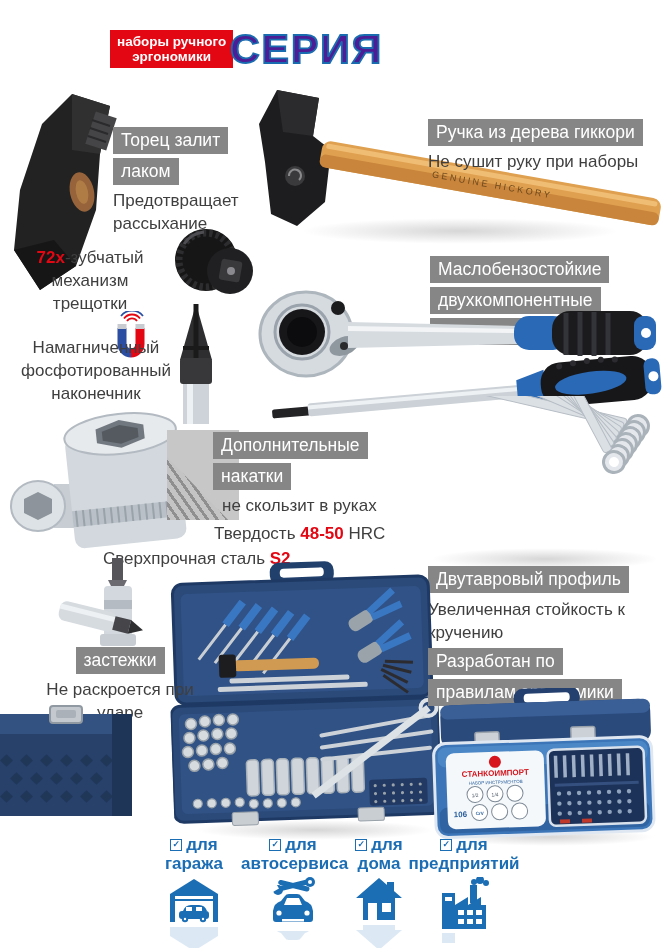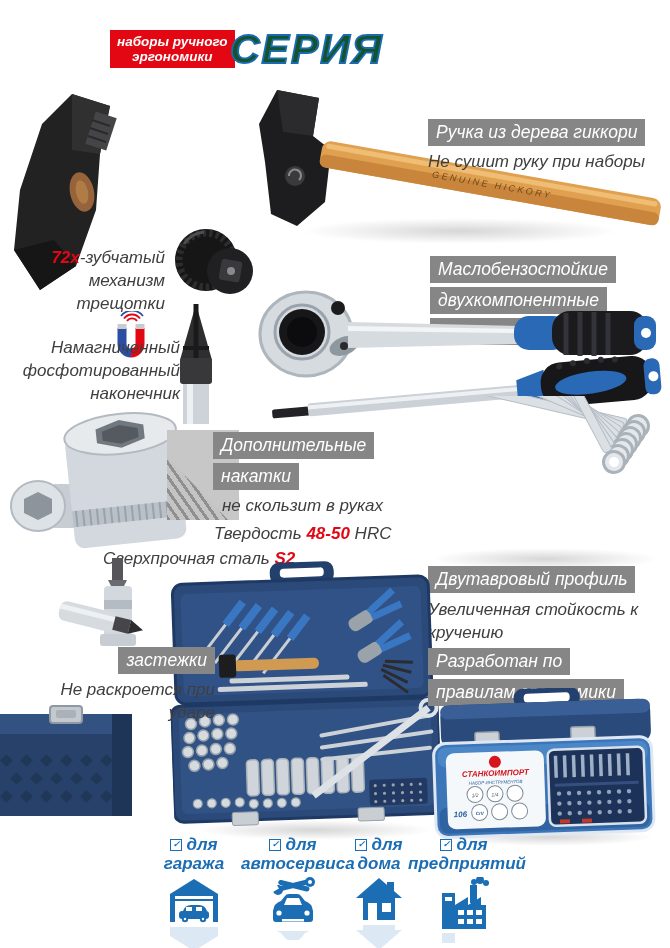--- a/index.html
+++ b/index.html
@@ -1,28 +1,28 @@
 <!DOCTYPE html>
 <html><head>
 <meta charset="utf-8">
 <style>
   html,body{margin:0;padding:0;background:#fff;}
   #stage{position:relative;width:670px;height:948px;background:#fff;overflow:hidden;
-         font-family:"Liberation Sans",sans-serif;color:#3f3f3f;font-style:italic;}
+         font-family:"Liberation Sans",sans-serif;color:#3f3f3f;}
   .abs{position:absolute;}
   
   .hdr-badge{position:absolute;left:110px;top:30px;background:#e30613;color:#fff;
              font-weight:bold;font-size:13.5px;line-height:15px;padding:4px 7px;text-align:center;}
   .hdr-series{position:absolute;left:230px;top:26px;font-size:41px;font-weight:700;
-              color:#14532d;-webkit-text-stroke:1.8px #1a6cb0;letter-spacing:2px;}
+              color:#4c1d95;-webkit-text-stroke:1.8px #1a6cb0;letter-spacing:2px;}
   .hdr-master{position:absolute;left:382px;top:22px;font-size:45px;font-weight:800;
               color:#1a6cb0;letter-spacing:1px;}
   
   .callout{position:absolute;}
-  .callout.right{text-align:right;}
+  .callout.right{text-align:center;}
   .brow{margin-bottom:4px;}
   .badge{display:inline-block;background:#868686;color:#fff;font-size:17.5px;
          line-height:22px;padding:2px 8px 3px;}
   .desc{font-size:17px;line-height:23px;color:#3f3f3f;margin-top:4px;}
   .acc{color:#e30613;font-weight:bold;}
   .txtline{position:absolute;font-size:17px;color:#3f3f3f;white-space:nowrap;}
   
   .knurl{position:absolute;left:167px;top:430px;width:72px;height:90px;background:#c7c7c7;}
   .knurl:before{content:"";position:absolute;inset:0;
     background:repeating-linear-gradient(55deg,#8f8f8f 0 3px,#c4c4c4 3px 8px);
@@ -57,20 +57,28 @@
   <svg class="abs" style="left:2px;top:90px" width="140" height="210" viewBox="0 0 140 210">
     <path d="M70,4 L108,16 L98,64 L94,120 L74,176 L38,200 L12,160 L18,100 L40,34 Z" fill="#222"></path>
     <path d="M70,4 L108,16 L98,64 L70,60 Z" fill="#303030"></path>
     <path d="M12,160 L38,200 L74,176 L52,150 Z" fill="#161616"></path>
     <rect x="88" y="24" width="22" height="34" fill="#454547" transform="rotate(18 99 41)"></rect>
     <path d="M90,30 l18,6 M88,38 l18,6 M86,46 l18,6" stroke="#2a2a2c" stroke-width="2"></path>
     <ellipse cx="80" cy="102" rx="12" ry="20" fill="#96633a" transform="rotate(-12 80 102)"></ellipse>
     <ellipse cx="80" cy="102" rx="6" ry="12" fill="#b07c46" transform="rotate(-12 80 102)"></ellipse>
   </svg>
 
+  <div class="callout" style="left:113px;top:127px;width:200px">
+    <div class="brow"><span class="badge">Торец залит</span></div>
+    <div class="brow"><span class="badge">лаком</span></div>
+    <div class="desc">
+      <div>Предотвращает</div>
+      <div>рассыхание</div>
+    </div>
+  </div>
 
   <svg class="abs" style="left:243px;top:84px" width="424" height="160" viewBox="0 0 424 160">
     <path d="M34,6 L76,14 L70,52 L88,66 L82,118 L54,142 L28,130 L22,78 L16,40 Z" fill="#1d1d1f"></path>
     <path d="M34,6 L76,14 L70,52 L40,48 Z" fill="#2b2b2d"></path>
     <circle cx="52" cy="92" r="10" fill="#3a3a3c"></circle>
     <path d="M46,92 a6,6 0 1 1 10,4" stroke="#8a8a8c" stroke-width="2" fill="none"></path>
     <g transform="rotate(10 80 70)">
       <rect x="78" y="56" width="344" height="27" rx="9" fill="#dfa050"></rect>
       <rect x="78" y="70" width="344" height="13" rx="6" fill="#c8853b"></rect>
       <rect x="82" y="59" width="336" height="5" rx="2" fill="#f0bd74"></rect>

